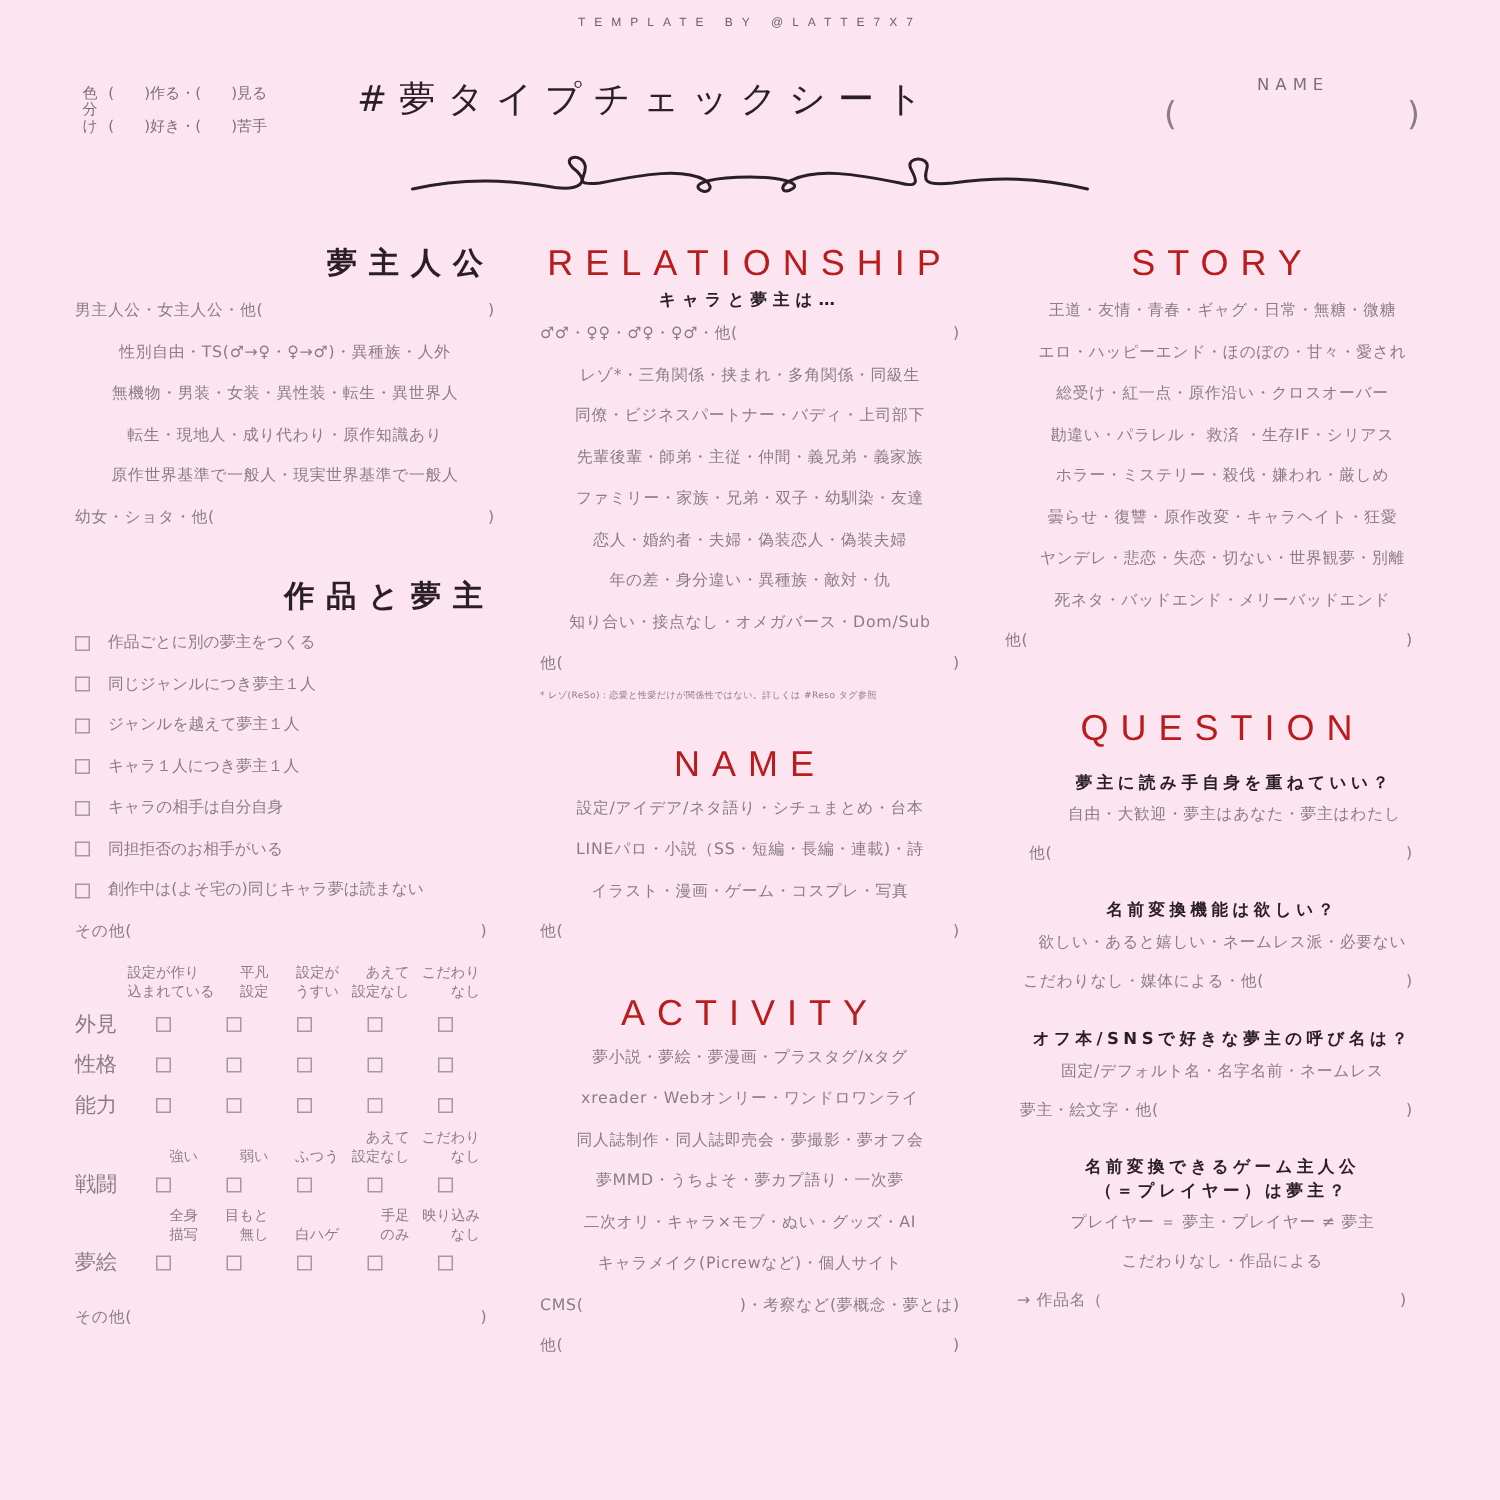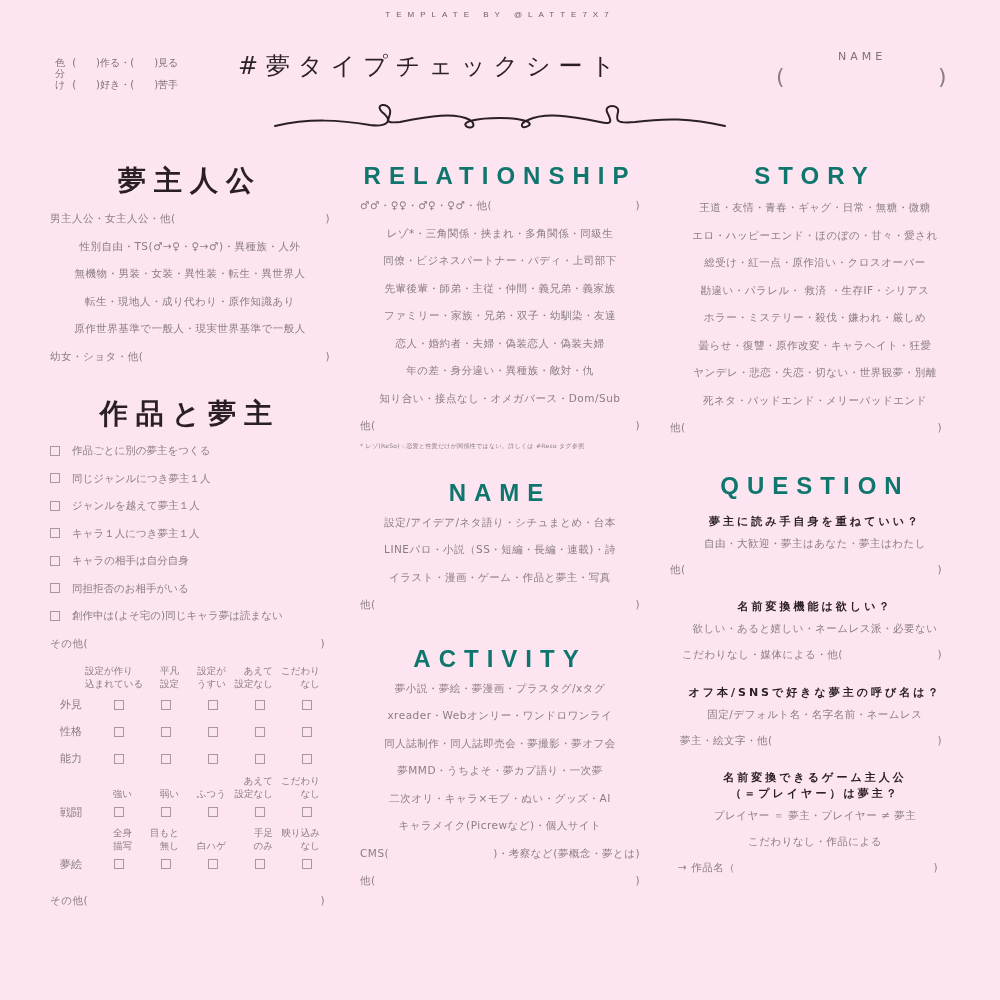--- a/index.html
+++ b/index.html
@@ -33,27 +33,26 @@
   .name-open { top: 64px; left: 776px; font-size: 22px; color: #8a7d84; }
   .name-close { top: 64px; left: 938px; font-size: 22px; color: #8a7d84; }
   .swirl { top: 100px; left: 270px; width: 460px; height: 40px; }
 
   .col { position: absolute; top: 150px; }
   .col1 { left: 50px; width: 280px; }
   .col2 { left: 360px; width: 280px; }
   .col3 { left: 670px; width: 290px; }
 
   .h-jp {
-    text-align: center; font-size: 28px; font-weight: bold; color: #2a1f24;
+    text-align: right; font-size: 20px; font-weight: bold; color: #2a1f24;
     letter-spacing: 8px;
   }
   .h-en {
-    text-align: center; font-size: 24px; color: #0f766e; letter-spacing: 8px;
+    text-align: center; font-size: 24px; color: #b91c1c; letter-spacing: 8px;
     font-family: "Liberation Sans", sans-serif;
-    font-weight: bold;
   }
   .h-sub {
     text-align: center; font-size: 11px; font-weight: bold; color: #2a1f24;
     letter-spacing: 4px; margin-top: 2px;
   }
   .q-title {
     text-align: center; font-size: 11px; font-weight: bold; color: #2a1f24;
     letter-spacing: 3px; line-height: 16px;
   }
   .line {
@@ -67,21 +66,21 @@
     display: inline-block; width: 10px; height: 10px; border: 1px solid #a898a2;
     background: transparent; margin-right: 12px; flex: none;
   }
   .footnote { font-size: 6px; color: #8a7d84; text-align: left; margin-top: 2px; white-space: nowrap; letter-spacing: 0.3px; }
 
   
   .grid { position: relative; width: 280px; }
   .ghead { display: flex; font-size: 9.5px; line-height: 13px; color: #8a7d84; }
   .ghead .rl { width: 35px; flex: none; }
   .ghead .cell { width: 47px; flex: none; text-align: right; white-space: pre; display: flex; flex-direction: column; justify-content: flex-end; font-family: Liberation Serif, serif; }
-  .grow { display: flex; align-items: center; height: 27px; font-size: 11px; justify-content: flex-end; }
+  .grow { display: flex; align-items: center; height: 27px; font-size: 14px; }
   .grow .rl { width: 35px; flex: none; }
   .grow .cell { width: 47px; flex: none; display: flex; justify-content: center; }
   .grow .cb { margin: 0; }
 </style>
 </head>
 <body>
 
 <div class="abs credit">TEMPLATE BY @LATTE7X7</div>
 
 <div class="abs colorcode">
@@ -282,20 +281,21 @@
     </div>
     <div class="line left blank" style="margin-top:12px; padding-right:5px;">
         <span>その他(</span>
         <span>)</span>
       </div>
   </div>
 </div>
 
 <div class="col col2">
   <div class="h-en" style="margin-top:12px;">RELATIONSHIP</div>
+  <div class="h-sub">キャラと夢主は…</div>
   <div style="margin-top:2px;">
     <div class="line left blank">
         <span>♂♂・♀♀・♂♀・♀♂・他(</span>
         <span>)</span>
       </div>
     <div class="line">レゾ*・三角関係・挟まれ・多角関係・同級生</div>
     <div class="line">同僚・ビジネスパートナー・バディ・上司部下</div>
     <div class="line">先輩後輩・師弟・主従・仲間・義兄弟・義家族</div>
     <div class="line">ファミリー・家族・兄弟・双子・幼馴染・友達</div>
     <div class="line">恋人・婚約者・夫婦・偽装恋人・偽装夫婦</div>
@@ -305,21 +305,21 @@
         <span>他(</span>
         <span>)</span>
       </div>
   </div>
   <div class="footnote">* レゾ(ReSo)：恋愛と性愛だけが関係性ではない。詳しくは #Reso タグ参照</div>
 
   <div class="h-en" style="margin-top:28px;">NAME</div>
   <div style="margin-top:2px;">
     <div class="line">設定/アイデア/ネタ語り・シチュまとめ・台本</div>
     <div class="line">LINEパロ・小説（SS・短編・長編・連載)・詩</div>
-    <div class="line">イラスト・漫画・ゲーム・作品と夢主・写真</div>
+    <div class="line">イラスト・漫画・ゲーム・コスプレ・写真</div>
     <div class="line left blank">
         <span>他(</span>
         <span>)</span>
       </div>
   </div>
 
   <div class="h-en" style="margin-top:26px;">ACTIVITY</div>
   <div style="margin-top:2px;">
     <div class="line">夢小説・夢絵・夢漫画・プラスタグ/xタグ</div>
     <div class="line">xreader・Webオンリー・ワンドロワンライ</div>
@@ -350,21 +350,21 @@
     <div class="line">ヤンデレ・悲恋・失恋・切ない・世界観夢・別離</div>
     <div class="line">死ネタ・バッドエンド・メリーバッドエンド</div>
     <div class="line left blank" style="padding-right:18px;">
         <span>他(</span>
         <span>)</span>
       </div>
   </div>
 
   <div class="h-en" style="margin-top:30px;">QUESTION</div>
 
-  <div style="margin-top:14px;">
+  <div style="margin-top:14px;margin-left:16px;">
     <div class="q-title">夢主に読み手自身を重ねていい？</div>
     <div class="line" style="height:26px;line-height:26px;">自由・大歓迎・夢主はあなた・夢主はわたし</div>
     <div class="line left blank" style="padding-right:18px;">
         <span>他(</span>
         <span>)</span>
       </div>
   </div>
 
   <div style="margin-top:16px;">
     <div class="q-title">名前変換機能は欲しい？</div>

